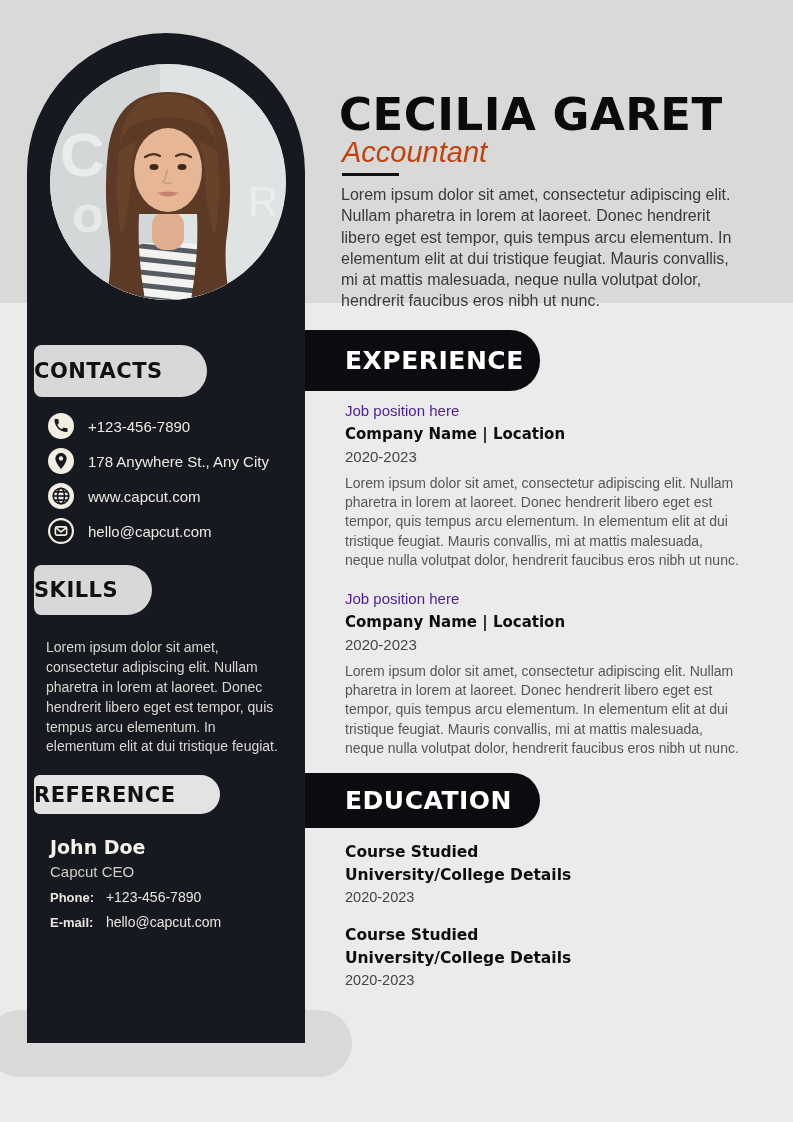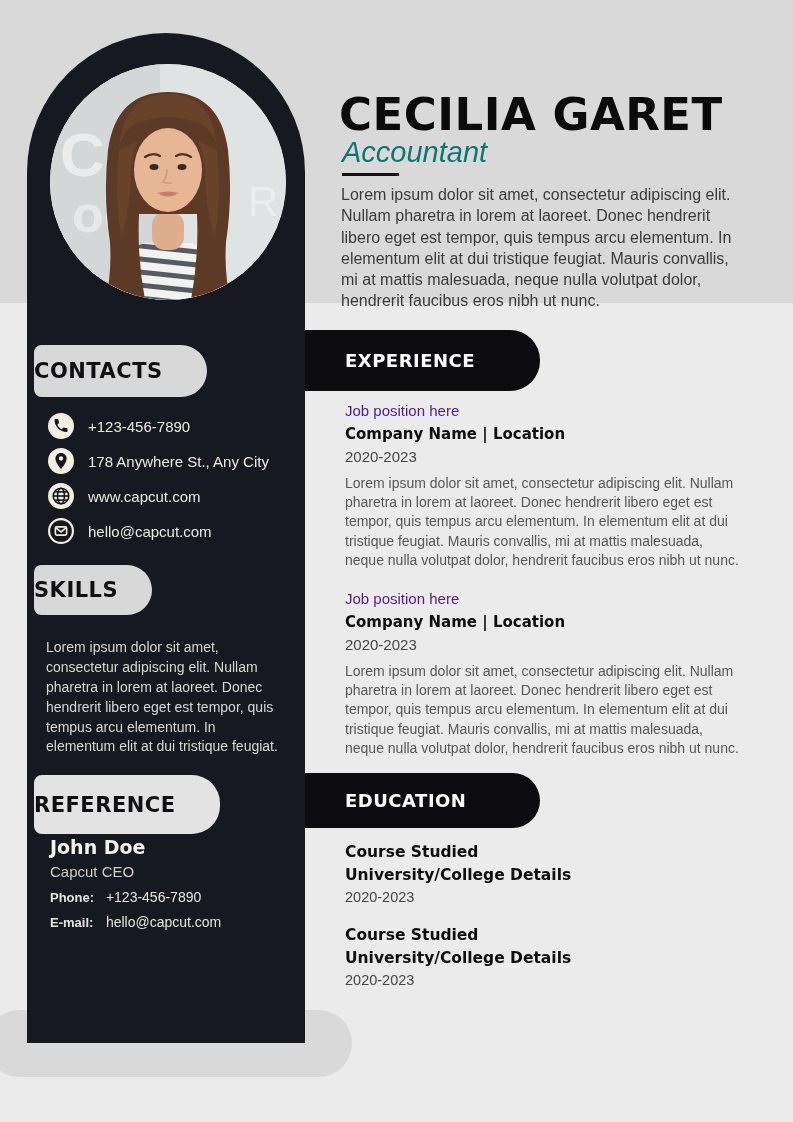--- a/index.html
+++ b/index.html
@@ -10,40 +10,40 @@
   
   .sidebar{position:absolute;left:27px;top:33px;width:278px;height:1010px;background:#171920;
            border-radius:139px 139px 0 0;}
   .photo{position:absolute;left:23px;top:31px;width:236px;height:236px;border-radius:50%;overflow:hidden;background:#dfe2e2;}
   .photo svg{display:block;}
   .pill-light{position:absolute;left:7px;height:52px;background:#d8d8d8;border-radius:8px 28px 28px 8px;
               display:flex;align-items:center;box-sizing:border-box;}
   .pill-light span{font-size:21px;font-weight:800;color:#101013;letter-spacing:.5px;font-family:"DejaVu Sans","Liberation Sans",sans-serif;}
   .contacts-pill{top:312px;width:173px;}
   .skills-pill{top:532px;width:118px;height:50px;}
-  .reference-pill{top:742px;width:186px;height:59px;background:#e3e3e3;}
+  .reference-pill{top:742px;width:186px;height:39px;background:#e3e3e3;}
   .contact-list{position:absolute;left:21px;top:380px;display:flex;flex-direction:column;gap:9px;}
   .contact-row{display:flex;align-items:center;gap:14px;height:26px;}
   .cicon{width:26px;height:26px;flex:0 0 26px;}
   .contact-row .ctext{font-size:15px;color:#ece9e1;}
   .skills-body{position:absolute;left:19px;top:605px;width:242px;font-size:14px;line-height:1.42;color:#d9d7d1;}
   .ref-block{position:absolute;left:23px;top:803px;width:240px;}
   .ref-name{font-size:19px;font-weight:700;color:#f5f2ea;font-family:"DejaVu Sans","Liberation Sans",sans-serif;}
   .ref-role{font-size:15px;color:#cfcdc6;margin-top:5px;}
   .ref-row{margin-top:9px;font-size:14px;color:#e8e5dd;}
   .ref-row .lbl{font-weight:800;font-size:13px;display:inline-block;min-width:52px;}
   
   .name{position:absolute;left:339px;top:88px;font-size:45px;font-weight:900;letter-spacing:.5px;color:#0b0b0b;
         font-family:"DejaVu Sans","Liberation Sans",sans-serif;}
-  .job-title{position:absolute;left:342px;top:136px;font-size:29px;font-style:italic;color:#0f766e;}
+  .job-title{position:absolute;left:342px;top:136px;font-size:29px;font-style:italic;color:#c2410c;}
   .title-underline{position:absolute;left:342px;top:173px;width:57px;height:3px;background:#111;}
   .summary{position:absolute;left:341px;top:184px;width:406px;font-size:16px;line-height:1.33;color:#3a3a3a;}
   .pill-dark{position:absolute;left:305px;width:235px;background:#0c0c10;border-radius:0 30px 30px 0;
              display:flex;align-items:center;padding-left:40px;box-sizing:border-box;}
-  .pill-dark span{font-size:18px;font-weight:800;color:#ffffff;letter-spacing:.5px;font-family:"DejaVu Sans","Liberation Sans",sans-serif;}
+  .pill-dark span{font-size:25px;font-weight:800;color:#ffffff;letter-spacing:.5px;font-family:"DejaVu Sans","Liberation Sans",sans-serif;}
   .experience-pill{top:330px;height:61px;}
   .education-pill{top:773px;height:55px;}
   .entry{position:absolute;left:345px;width:397px;}
   .exp1{top:402px;} .exp2{top:590px;}
   .entry .position{font-size:15px;color:#4c1d95;}
   .entry .company{font-size:15px;font-weight:800;color:#0e0e0e;margin-top:6px;font-family:"DejaVu Sans","Liberation Sans",sans-serif;}
   .entry .dates{font-size:15px;color:#454545;margin-top:5px;}
   .entry .desc{font-size:14px;line-height:1.37;color:#565656;margin-top:9px;width:397px;}
   .edu1{top:843px;} .edu2{top:926px;}
   .edu-entry .course{font-size:15.5px;font-weight:800;color:#0e0e0e;font-family:"DejaVu Sans","Liberation Sans",sans-serif;}

